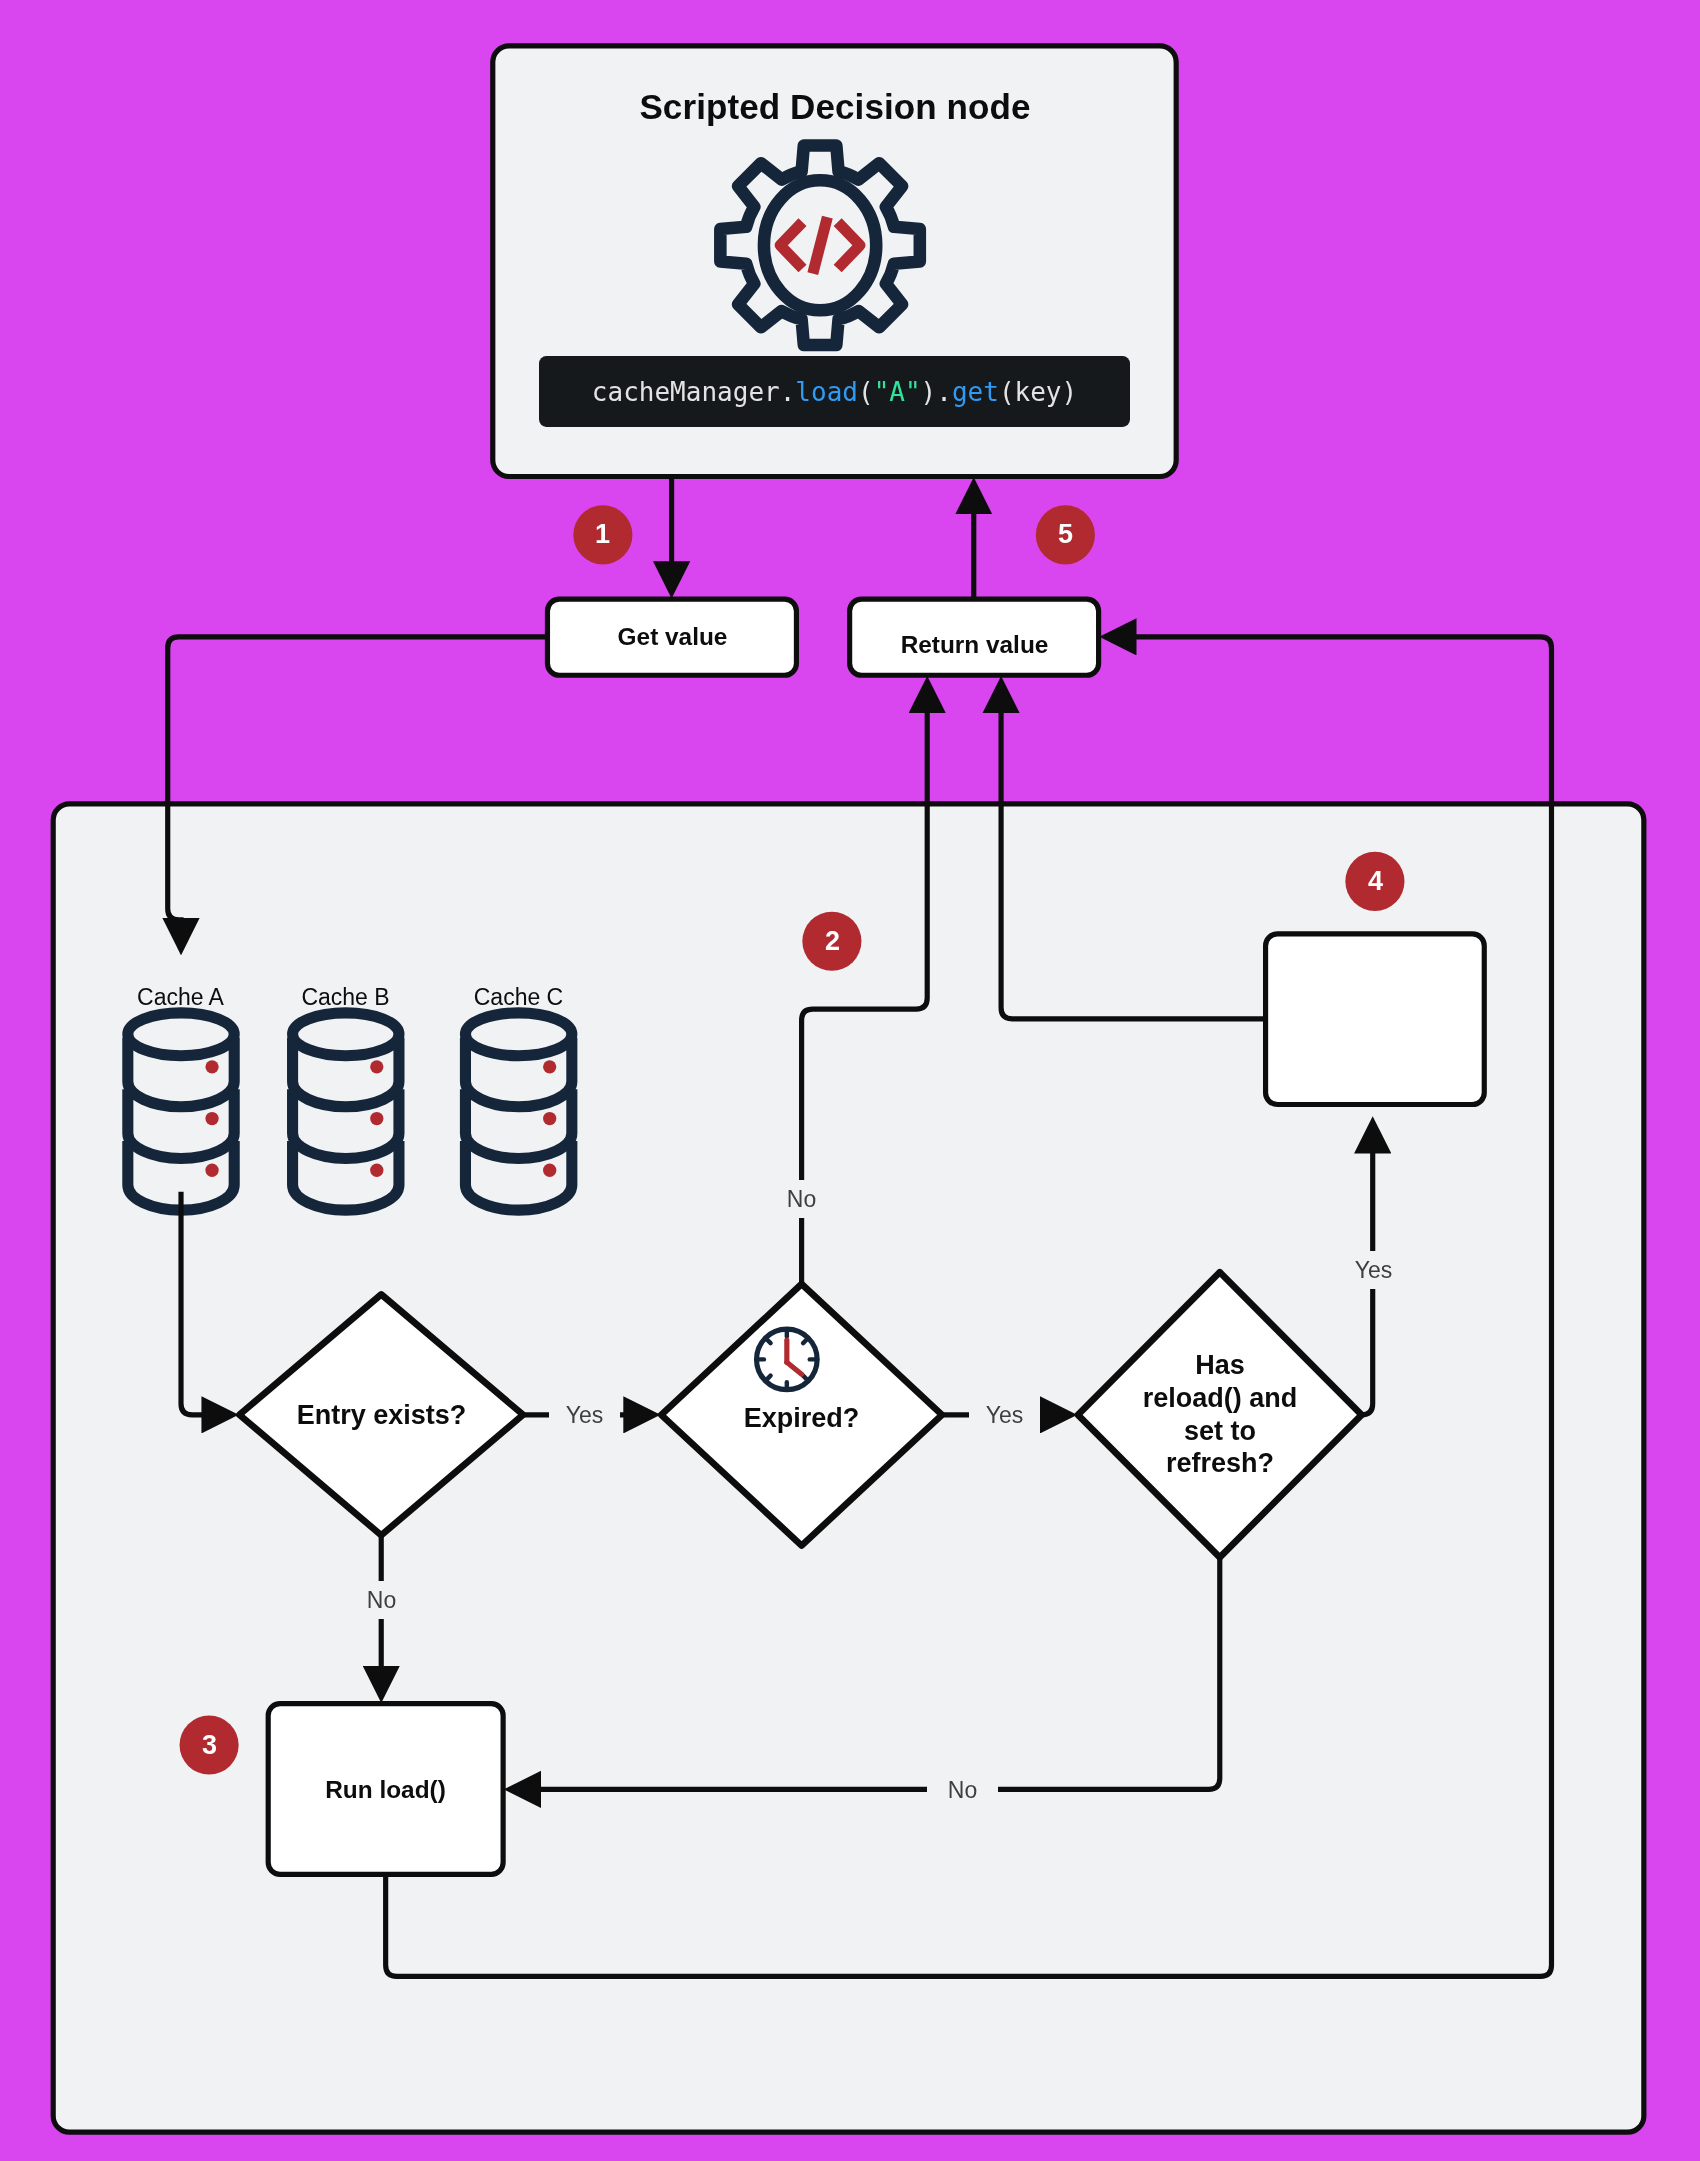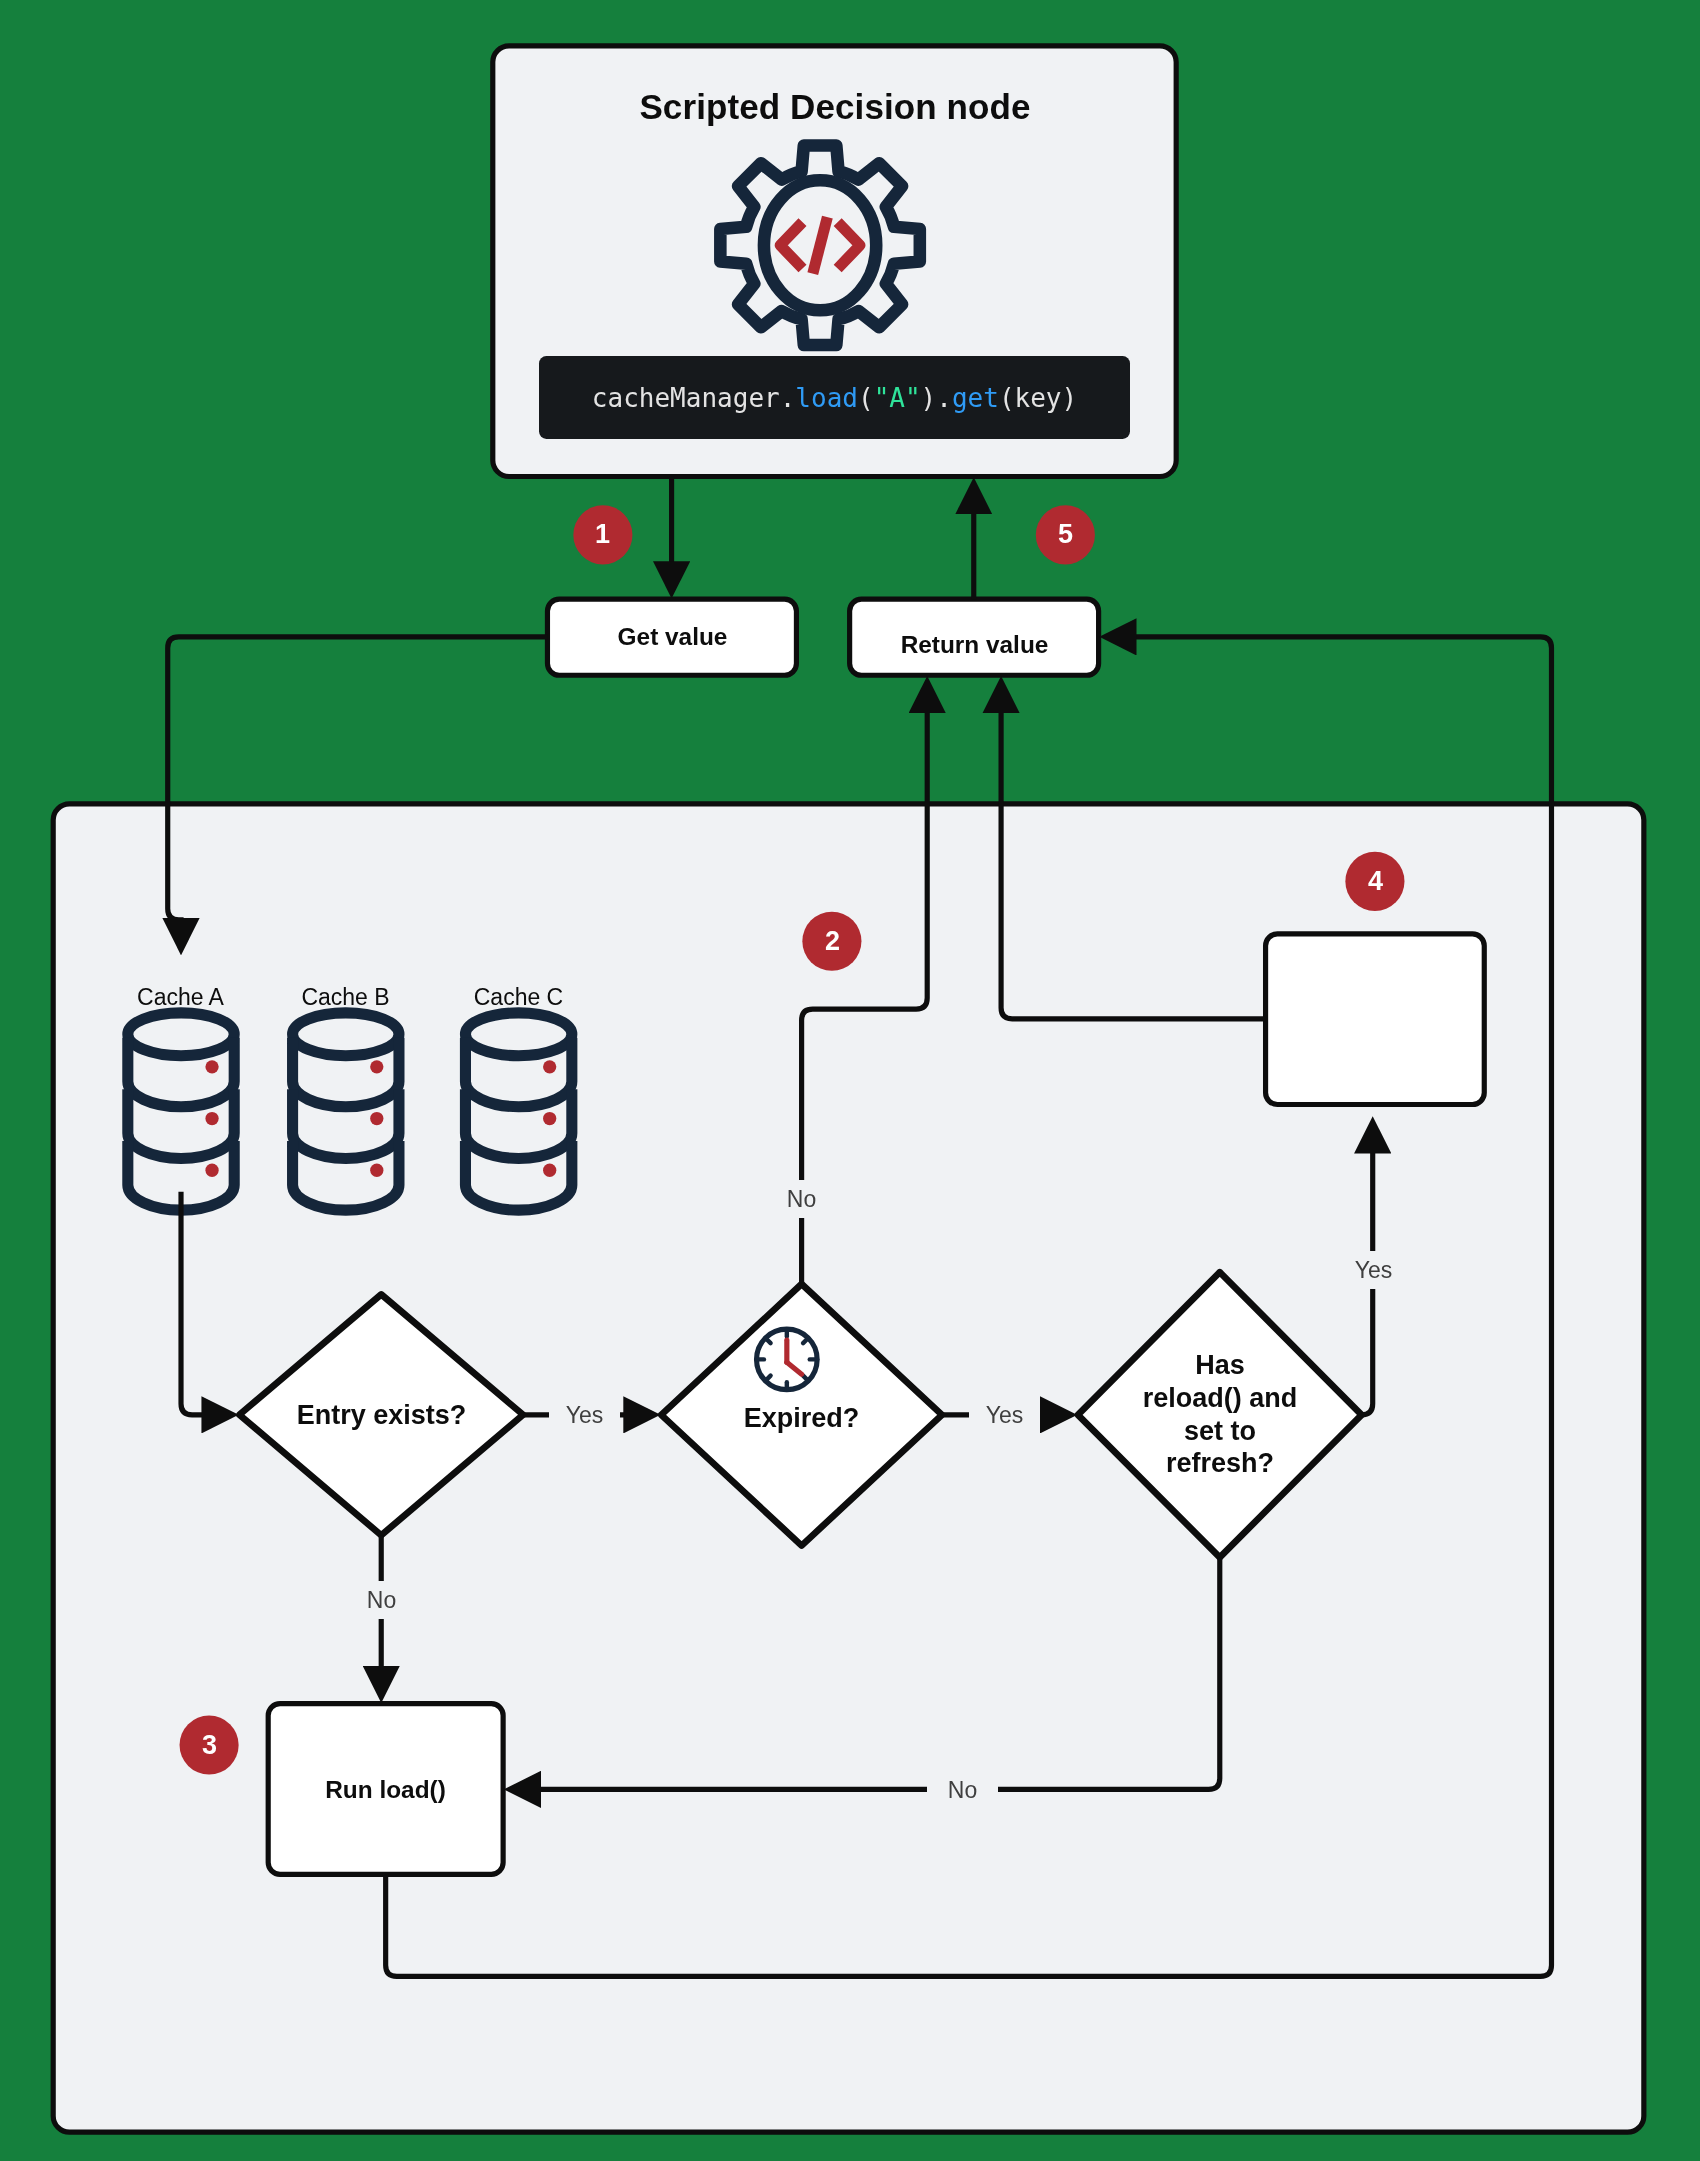--- a/index.html
+++ b/index.html
@@ -1,17 +1,17 @@
 <!DOCTYPE html>
 <html style="font-size:12px"><head>
 <meta charset="utf-8">
 <style>
   html,body{margin:0;padding:0;background:#ffffff;}
   body{font-family:"Liberation Sans","DejaVu Sans",sans-serif;}
-  #stage{position:relative;width:1700px;height:2161px;background:#15803d;overflow:hidden;}
+  #stage{position:relative;width:1700px;height:2161px;background:#d946ef;overflow:hidden;}
   #stage svg.layer{position:absolute;left:0;top:0;width:1700px;height:2161px;}
 
   .htmlLabel{position:absolute;display:flex;align-items:center;justify-content:center;
     text-align:center;color:#0d0d0d;line-height:1.22;pointer-events:none;}
 
   .node-title{font-size:35px;font-weight:700;letter-spacing:0.1px;}
   .box-label{font-size:24.4px;font-weight:700;}
   .diamond-label{font-size:27px;font-weight:700;}
   .cache-label{font-size:23px;font-weight:400;margin-top:32px;}
   .svc-label{font-size:33px;font-weight:700;}
@@ -143,21 +143,21 @@
 
     <circle cx="816" cy="724" r="40" fill="#b02a30"></circle>
     <circle cx="1442" cy="724" r="40" fill="#b02a30"></circle>
     <circle cx="1126" cy="1274" r="40" fill="#b02a30"></circle>
     <circle cx="1861" cy="1193" r="40" fill="#b02a30"></circle>
     <circle cx="283" cy="2362" r="40" fill="#b02a30"></circle>
   </svg>
 
   <div class="htmlLabel node-title" style="left:493px;top:85px;width:684px;height:44px;">Scripted Decision node</div>
 
-  <div class="codebox" style="left:539px;top:356px;width:591px;height:83px;">
+  <div class="codebox" style="left:539px;top:356px;width:591px;height:71px;">
     <span class="c-plain">cacheManager</span><span class="c-punct">.</span><span class="c-fn">load</span><span class="c-punct">(</span><span class="c-str">"A"</span><span class="c-punct">)</span><span class="c-punct">.</span><span class="c-fn">get</span><span class="c-punct">(</span><span class="c-plain">key</span><span class="c-punct">)</span>
   </div>
 
   <div class="htmlLabel box-label" style="left:548px;top:599px;width:249px;height:76px;">Get value</div>
   <div class="htmlLabel box-label" style="left:850px;top:607px;width:249px;height:76px;">Return value</div>
   <div class="htmlLabel box-label" style="left:268px;top:1704px;width:235px;height:171px;">Run load()</div>
 
   <div class="htmlLabel diamond-label" style="left:256px;top:1388px;width:251px;height:55px;">Entry exists?</div>
   <div class="htmlLabel diamond-label" style="left:698px;top:1395px;width:207px;height:46px;">Expired?</div>
   <div class="htmlLabel diamond-label" style="left:1109px;top:1329px;width:222px;height:171px;white-space:pre-line;">Has

